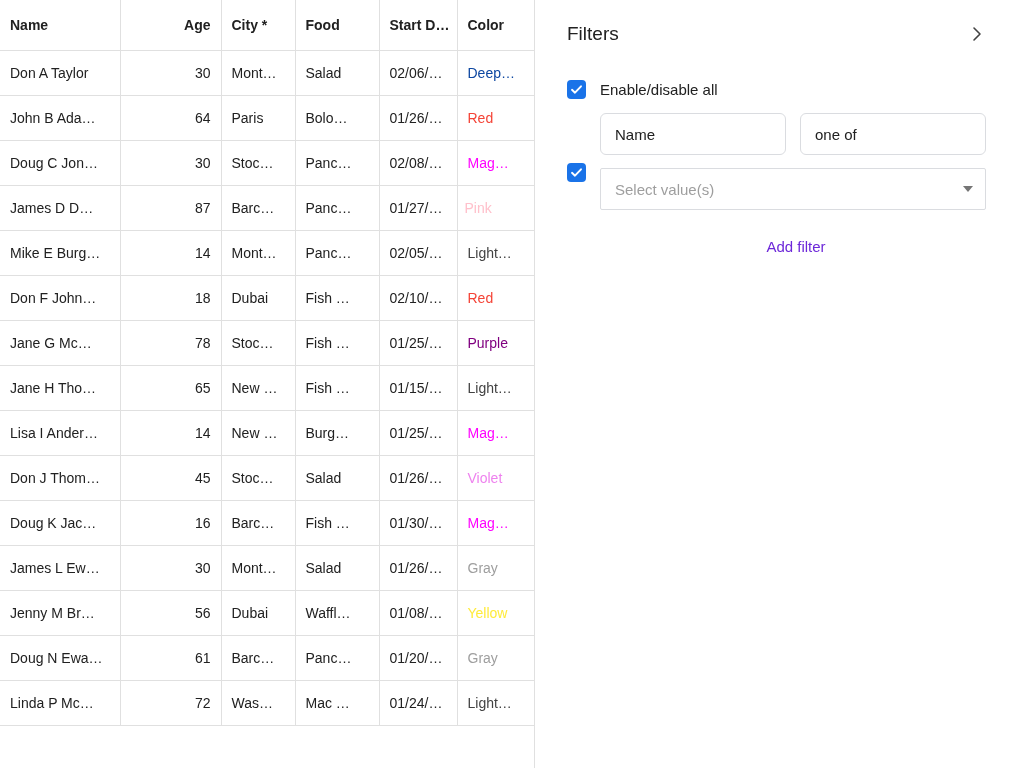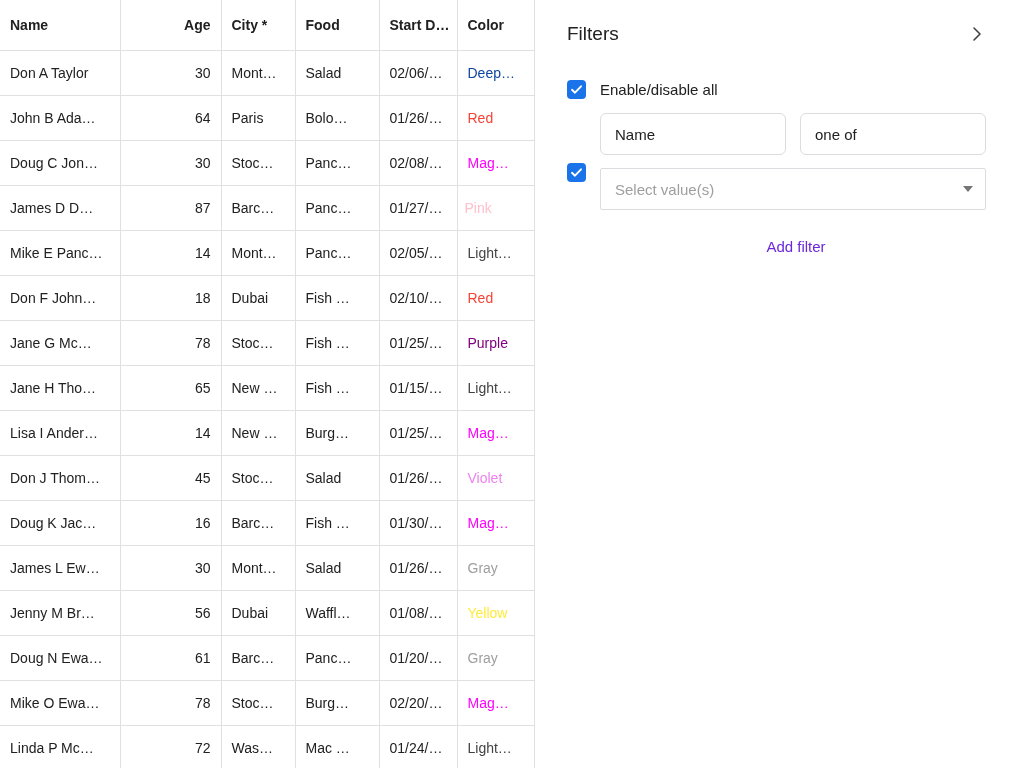--- a/index.html
+++ b/index.html
@@ -232,21 +232,21 @@
           </tr>
           <tr>
             <td>James D D…</td>
             <td class="num">87</td>
             <td>Barc…</td>
             <td>Panc…</td>
             <td>01/27/2…</td>
             <td style="color: rgb(255, 192, 203); padding-left: 7px;">Pink</td>
           </tr>
           <tr>
-            <td>Mike E Panc…</td>
+            <td>Mike E Burg…</td>
             <td class="num">14</td>
             <td>Mont…</td>
             <td>Panc…</td>
             <td>02/05/…</td>
             <td style="color: rgb(66, 66, 66);">Light…</td>
           </tr>
           <tr>
             <td>Don F John…</td>
             <td class="num">18</td>
             <td>Dubai</td>
@@ -310,28 +310,20 @@
             <td>01/08/2…</td>
             <td style="color: rgb(255, 235, 59);">Yellow</td>
           </tr>
           <tr>
             <td>Doug N Ewa…</td>
             <td class="num">61</td>
             <td>Barc…</td>
             <td>Panc…</td>
             <td>01/20/2…</td>
             <td style="color: rgb(158, 158, 158);">Gray</td>
-          </tr>
-          <tr>
-            <td>Mike O Ewa…</td>
-            <td class="num">78</td>
-            <td>Stoc…</td>
-            <td>Burg…</td>
-            <td>02/20/…</td>
-            <td style="color: rgb(255, 0, 255);">Mag…</td>
           </tr>
           <tr>
             <td>Linda P Mc…</td>
             <td class="num">72</td>
             <td>Was…</td>
             <td>Mac …</td>
             <td>01/24/2…</td>
             <td style="color: rgb(66, 66, 66);">Light…</td>
           </tr>
         </tbody>

